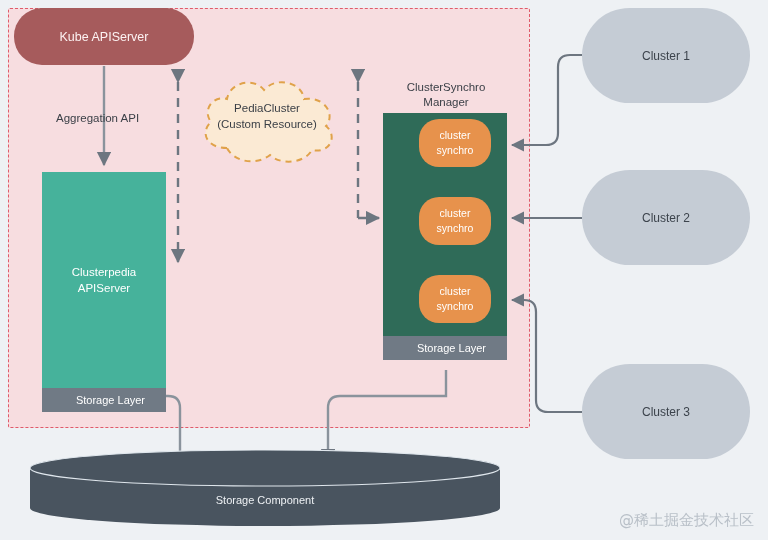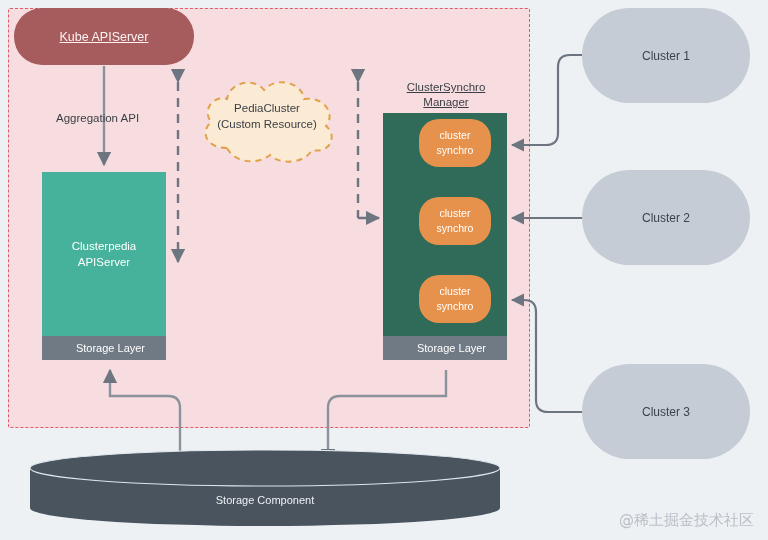--- a/index.html
+++ b/index.html
@@ -24,52 +24,51 @@
   
   #connectors{position:absolute;left:0;top:0;width:768px;height:540px;z-index:4;pointer-events:none;}
 
   
   #kube-apiserver{
     left:14px;top:8px;width:180px;height:57px;
     background:#a65b5c;border-radius:28px;
     color:#fdf2f2;font-size:12.5px;
     display:flex;align-items:center;justify-content:center;
     z-index:5;
-    text-decoration:underline;
   }
 
   
   #pediacluster-cloud{
     left:192px;top:70px;width:150px;height:100px;z-index:5;
   }
   #pediacluster-cloud svg{position:absolute;left:0;top:0;}
   #pediacluster-label{
     position:absolute;left:0;top:30px;width:150px;
     text-align:center;color:#3a3f46;font-size:11.5px;line-height:16px;
   }
 
   
   #clusterpedia-apiserver{
-    left:42px;top:172px;width:124px;height:188px;
+    left:42px;top:172px;width:124px;height:240px;
     background:#46b29b;z-index:5;
     display:flex;flex-direction:column;
   }
   #clusterpedia-apiserver .body{
     flex:1;display:flex;align-items:center;justify-content:center;
     color:#ffffff;font-size:11.5px;line-height:16px;text-align:center;
   }
   .storage-layer{
     height:24px;background:#707a85;color:#ffffff;
     font-size:11px;display:flex;align-items:center;justify-content:center;padding-left:13px;
   }
 
   
   #clustersynchro-title{
     left:383px;top:80px;width:126px;text-align:center;
-    color:#3a3f46;font-size:11.5px;line-height:15px;z-index:5;text-decoration:underline;
+    color:#3a3f46;font-size:11.5px;line-height:15px;z-index:5;
   }
   #clustersynchro-manager{
     left:383px;top:113px;width:124px;height:247px;
     background:#2f6b58;z-index:5;
     display:flex;flex-direction:column;
   }
   #clustersynchro-manager .body{flex:1;position:relative;}
   .synchro-pill{
     position:absolute;left:36px;width:72px;height:48px;
     background:#e7924c;border-radius:20px;

